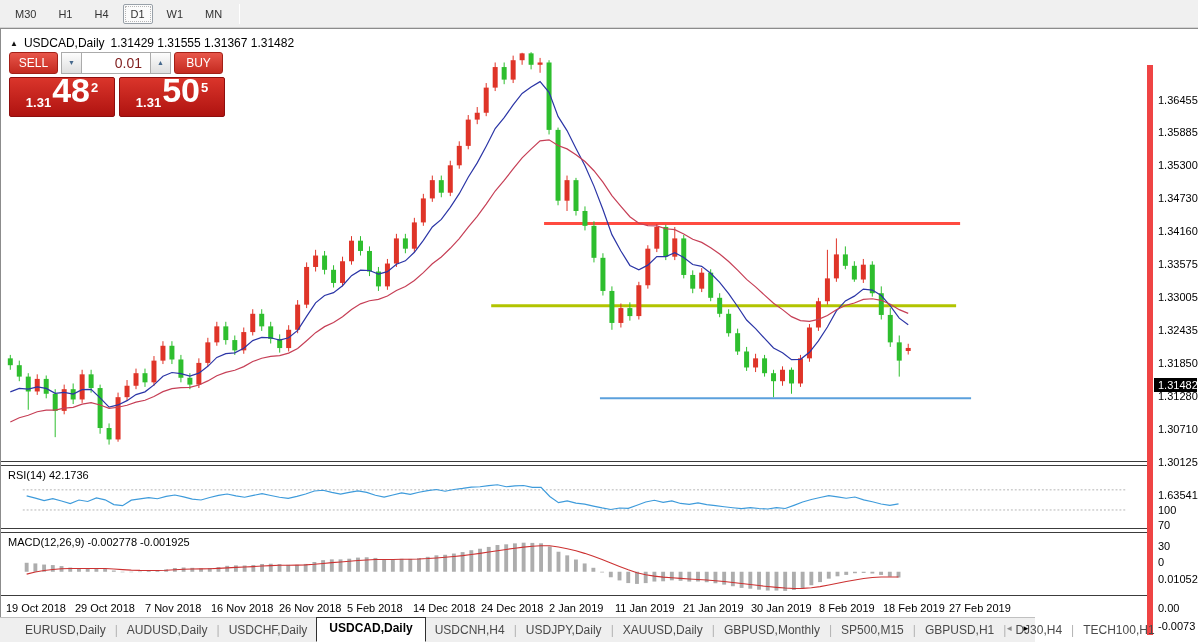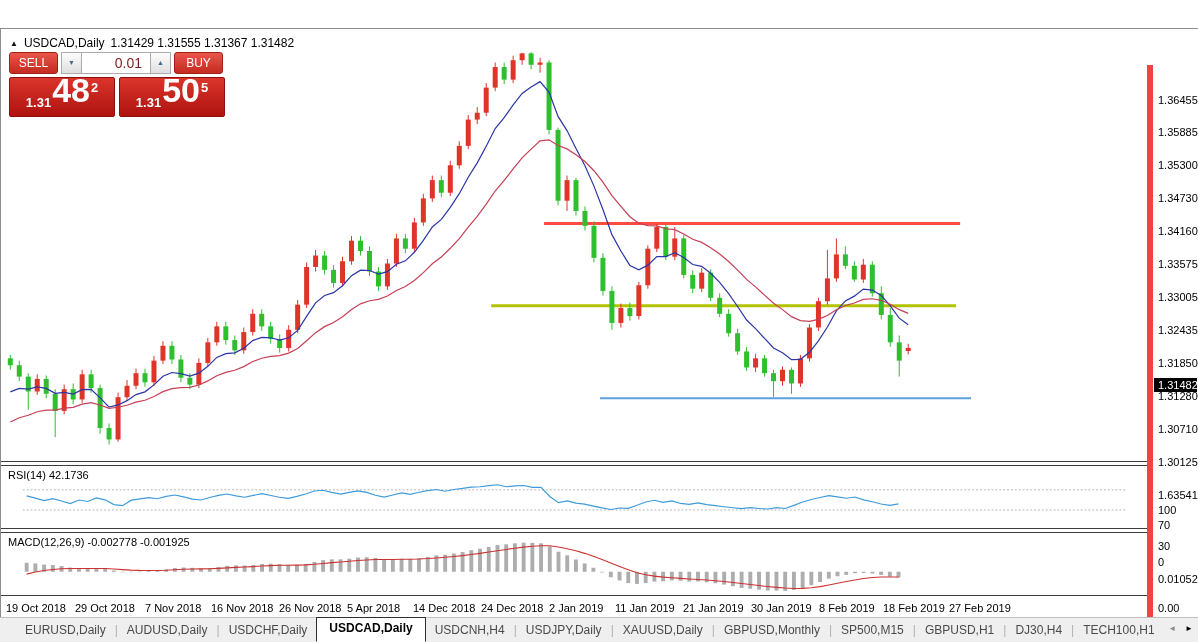--- a/index.html
+++ b/index.html
@@ -57,36 +57,45 @@
   .tw-row2 { display:flex; margin-top:3px; }
   .price-box { width:106px; height:40px; background:linear-gradient(#d93а30,#b31212); }
   .price-box { background:linear-gradient(#da352b,#af1310); border:1px solid #8e0e0e; border-radius:2px;
                color:#fff; display:flex; justify-content:center; align-items:flex-end; padding-bottom:3px; cursor:pointer; }
   .price-box + .price-box { margin-left:4px; }
   .pb-prefix { font-size:13px; font-weight:700; margin-bottom:3px; }
   .pb-big { font-size:34px; font-weight:700; line-height:0.85; margin:8px 1px; }
   .pb-sup { font-size:13px; font-weight:700; align-self:flex-start; margin-top:2px; }
 
   
-  .tabbar { position:absolute; top:617px; left:0; width:1198px; height:25px; background:#efefef;
+  .tabbar { position:absolute; top:617px; left:0; width:1035px; height:25px; background:#efefef;
             border-top:1px solid #c0c0c0; display:flex; align-items:center; padding-left:16px;text-align:center; }
   .tab { font-size:12px; color:#4a4a4a; padding:3px 9px; white-space:nowrap; cursor:pointer; }
   .tab.active { background:#fff; color:#000; font-weight:700; border:1px solid #2f2f2f; border-bottom:1px solid #fff;
                 padding:3px 12px; margin-top:-2px; height:25px; }
   .tab-sep { color:#b2b2b2; font-size:12px; }
   .tab-arrows { position:absolute; right:5px; top:6px; display:flex; gap:9px; }
   .tab-arrow { font-size:8px; cursor:pointer; }
   .tab-arrow.left { color:#8a8a8a; }
   .tab-arrow.right { color:#000; }
 </style>
 </head>
 <body>
 
 <div id="root">
 
+  <div class="toolbar" id="tfbar">
+      <div class="tf-btn">M30</div>
+      <div class="tf-btn">H1</div>
+      <div class="tf-btn">H4</div>
+      <div class="tf-btn active">D1</div>
+      <div class="tf-btn">W1</div>
+      <div class="tf-btn">MN</div>
+      <div class="tf-sep"></div>
+    </div>
 
   <div class="chart-window">
     <svg id="mainSvg" viewBox="0 0 1146 433">
         <g>
           <line x1="543" x2="960" y1="195.00368799999956" y2="195.00368799999956" stroke="#ff4b40" stroke-width="3"></line>
           <line x1="490" x2="956" y1="277.4385039999994" y2="277.4385039999994" stroke="#b2c400" stroke-width="3"></line>
           <line x1="599" x2="971" y1="370.17767199999935" y2="370.17767199999935" stroke="#5ba0dc" stroke-width="2"></line>
         </g>
         <g>
           <line x1="8" x2="8" y1="326.67040799999904" y2="341.5544719999999" stroke="#2ebe2e" stroke-width="1"></line>
@@ -462,21 +471,21 @@
         <div class="axis-label" style="top: 508.179px;">0.010525</div>
         <div class="axis-label" style="top: 536.5px;">0.00</div>
         <div class="axis-label" style="top: 554.5px;">-0.0073</div>
       </div>
     <div class="date-strip" id="dateStrip">
         <div class="date-label" style="left: 5px;">19 Oct 2018</div>
         <div class="date-label" style="left: 74px;">29 Oct 2018</div>
         <div class="date-label" style="left: 144px;">7 Nov 2018</div>
         <div class="date-label" style="left: 210px;">16 Nov 2018</div>
         <div class="date-label" style="left: 278px;">26 Nov 2018</div>
-        <div class="date-label" style="left: 346px;">5 Apr 2018</div>
+        <div class="date-label" style="left: 346px;">5 Feb 2018</div>
         <div class="date-label" style="left: 412px;">14 Dec 2018</div>
         <div class="date-label" style="left: 480px;">24 Dec 2018</div>
         <div class="date-label" style="left: 548px;">2 Jan 2019</div>
         <div class="date-label" style="left: 614px;">11 Jan 2019</div>
         <div class="date-label" style="left: 682px;">21 Jan 2019</div>
         <div class="date-label" style="left: 750px;">30 Jan 2019</div>
         <div class="date-label" style="left: 818px;">8 Feb 2019</div>
         <div class="date-label" style="left: 882px;">18 Feb 2019</div>
         <div class="date-label" style="left: 948px;">27 Feb 2019</div>
       </div>

